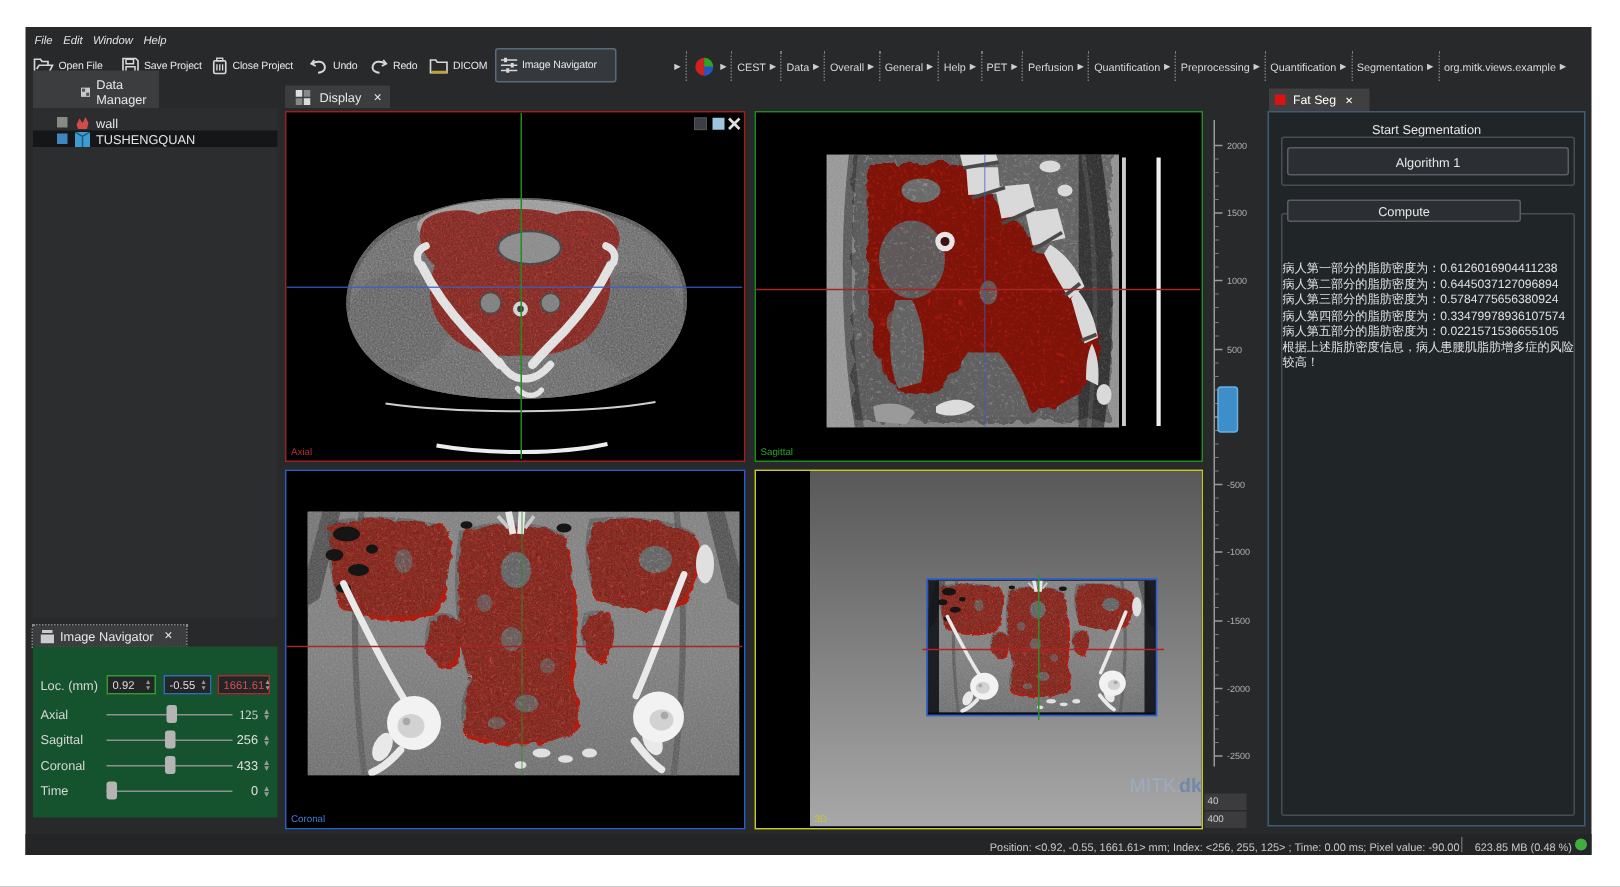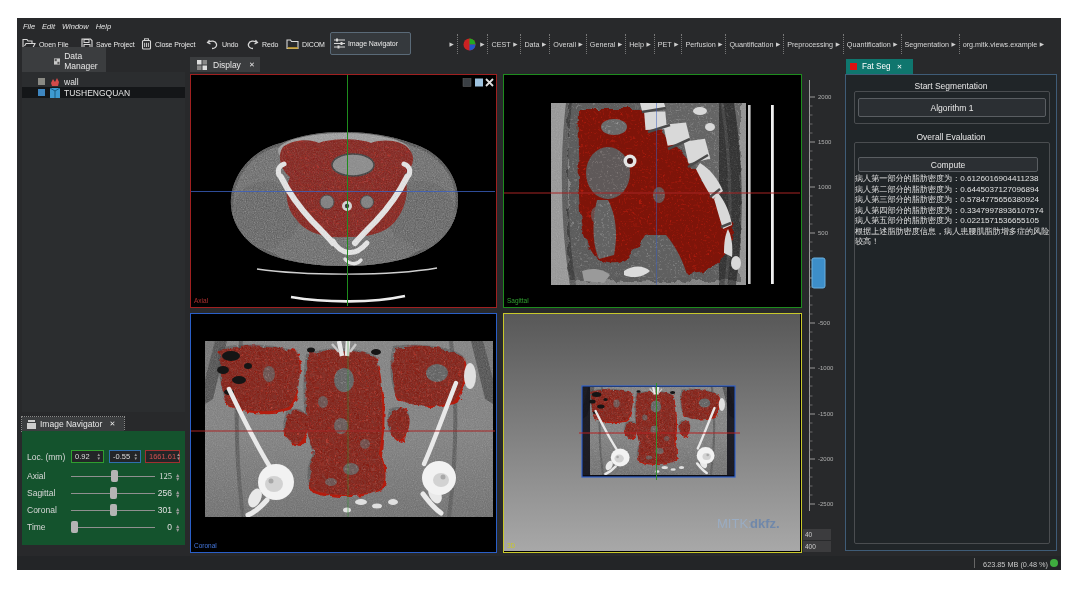--- a/index.html
+++ b/index.html
@@ -182,21 +182,21 @@
     <div class="navlabel" style="left:5px; top:57px;">Sagittal</div>
     <div class="slider-track" style="left:49px; top:62px; width:84px;">
         <div class="slider-handle" style="left:39px;"></div>
       </div>
     <div class="sliderval" style="left:126px; top:57px;">256</div>
     <div class="updown" style="left:153px; top:59px;">▲<br>▼</div>
     <div class="navlabel" style="left:5px; top:74px;">Coronal</div>
     <div class="slider-track" style="left:49px; top:79px; width:84px;">
         <div class="slider-handle" style="left:39px;"></div>
       </div>
-    <div class="sliderval" style="left:126px; top:74px;">301</div>
+    <div class="sliderval" style="left:126px; top:74px;">433</div>
     <div class="updown" style="left:153px; top:76px;">▲<br>▼</div>
     <div class="navlabel" style="left:5px; top:91px;">Time</div>
     <div class="slider-track" style="left:49px; top:96px; width:84px;">
         <div class="slider-handle" style="left:0px;"></div>
       </div>
     <div class="sliderval" style="left:126px; top:91px;">0</div>
     <div class="updown" style="left:153px; top:93px;">▲<br>▼</div>
   </div>
   <div id="display-tab" class="tab" style="left:173px; top:39px; width:70px; height:15px; background:#3b3d3f;">
     <svg width="10" height="10" viewBox="0 0 10 10" style="margin:0 6px 0 2px">
@@ -437,21 +437,21 @@
         <ellipse cx="186" cy="192" rx="5" ry="2.5"></ellipse>
         <ellipse cx="202" cy="188" rx="5" ry="3"></ellipse>
         <ellipse cx="156" cy="196" rx="4" ry="2.5"></ellipse>
       </g>
     </g>
     <line x1="157" y1="27" x2="157" y2="203" stroke="#2f8f2f" stroke-width="1" opacity="0.55"></line>
     <line x1="0" y1="117" x2="304" y2="117" stroke="#a82525" stroke-width="1"></line>
     <text x="3" y="234" font-size="6.5" fill="#4477dd" font-family="Liberation Sans">Coronal</text>
   </svg>
   </div>
-  <div id="vp-3d" class="viewport" style="left:486px; top:295px; width:299px; height:240px; border:1.5px solid #c8c82a;">
+  <div id="vp-3d" class="viewport" style="left:486px; top:295px; width:299px; height:240px; border:1.5px solid #c8c82a;padding-left:36px;">
   <svg width="296" height="237" viewBox="0 0 296 237">
     <defs>
       <linearGradient id="bg3d" x1="0" y1="0" x2="0" y2="1">
         <stop offset="0%" stop-color="#585858"></stop>
             <stop offset="100%" stop-color="#a8a8a8"></stop>
       </linearGradient>
     </defs>
     <rect width="296" height="237" fill="url(#bg3d)"></rect>
     <g>
       <rect x="78" y="72" width="153" height="91" fill="#0a0a12"></rect>
@@ -530,38 +530,39 @@
         <text x="15" y="296">-1000</text>
         <text x="15" y="342">-1500</text>
         <text x="15" y="387">-2000</text>
         <text x="15" y="432">-2500</text>
       </g>
       <rect x="9" y="184" width="13" height="30" rx="2" fill="#3d8ec9" stroke="#6ab0e0" stroke-width="1"></rect>
     </svg>
     <div style="position:absolute; left:0px; top:455px; width:28px; height:11px; background:#3c3c3e; font-size:6.5px; color:#ccc; padding:2px 0 0 2px;">40</div>
     <div style="position:absolute; left:0px; top:467px; width:28px; height:11px; background:#3c3c3e; font-size:6.5px; color:#ccc; padding:2px 0 0 2px;">400</div>
   </div>
-  <div id="fatseg-tab" class="tab" style="left:829px; top:41px; width:67px; height:15px; background:#0f766e; color:#fff; font-size:8.2px; padding:0 4px; white-space:nowrap;">
+  <div id="fatseg-tab" class="tab" style="left:829px; top:41px; width:67px; height:15px; background:#404040; color:#fff; font-size:8.2px; padding:0 4px; white-space:nowrap;">
     <span style="width:7px;height:7px;background:#dd1111;display:inline-block;margin-right:5px;flex:none;"></span>
     Fat Seg <span style="margin-left:6px;font-size:6.5px;">✕</span>
   </div>
   <div id="right-panel">
     <div class="grplabel" style="top:6px;">Start Segmentation</div>
     <div class="grp" style="left:8px; top:16px; width:196px; height:33px;"></div>
     <div class="btn" style="left:12px; top:23px; width:188px; height:19px;">Algorithm 1</div>
     <div class="grplabel" style="top:57px;">Overall Evaluation</div>
     <div class="grp" style="left:8px; top:67px; width:196px; height:402px;"></div>
-    <div class="btn" style="left:12px; top:82px; width:180px; height:15px;">Compute</div>
+    <div class="btn" style="left:12px; top:58px; width:156px; height:15px;">Compute</div>
     <div id="fatseg-text">
       病人第一部分的脂肪密度为：0.6126016904411238<br>
       病人第二部分的脂肪密度为：0.6445037127096894<br>
       病人第三部分的脂肪密度为：0.5784775656380924<br>
       病人第四部分的脂肪密度为：0.33479978936107574<br>
       病人第五部分的脂肪密度为：0.0221571536655105<br>
       根据上述脂肪密度信息，病人患腰肌脂肪增多症的风险较高！
     </div>
   </div>
   <div id="statusbar">
+    <span style="position:absolute; right:88px; top:4px;">Position: &lt;0.92, -0.55, 1661.61&gt; mm; Index: &lt;256, 255, 125&gt; ; Time: 0.00 ms; Pixel value: -90.00</span>
     <span style="position:absolute; right:86px; top:2px; border-left:1px solid #666; height:10px;"></span>
     <span style="position:absolute; right:13px; top:4px;">623.85 MB (0.48 %)</span>
     <span style="position:absolute; right:3px; top:3px; width:8px; height:8px; border-radius:50%; background:#3fae3f;"></span>
   </div>
 </div>
 
 </body></html>

